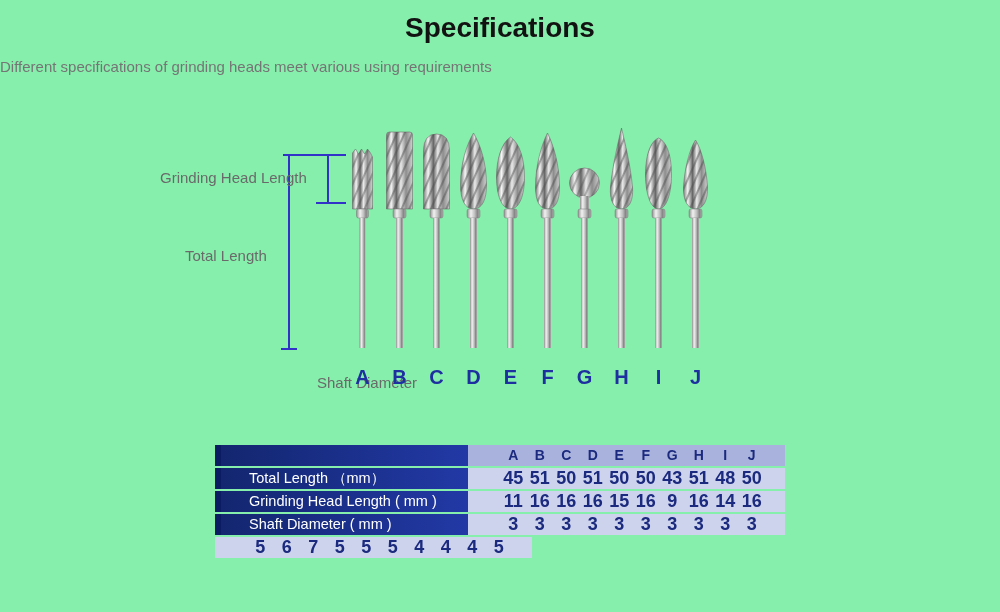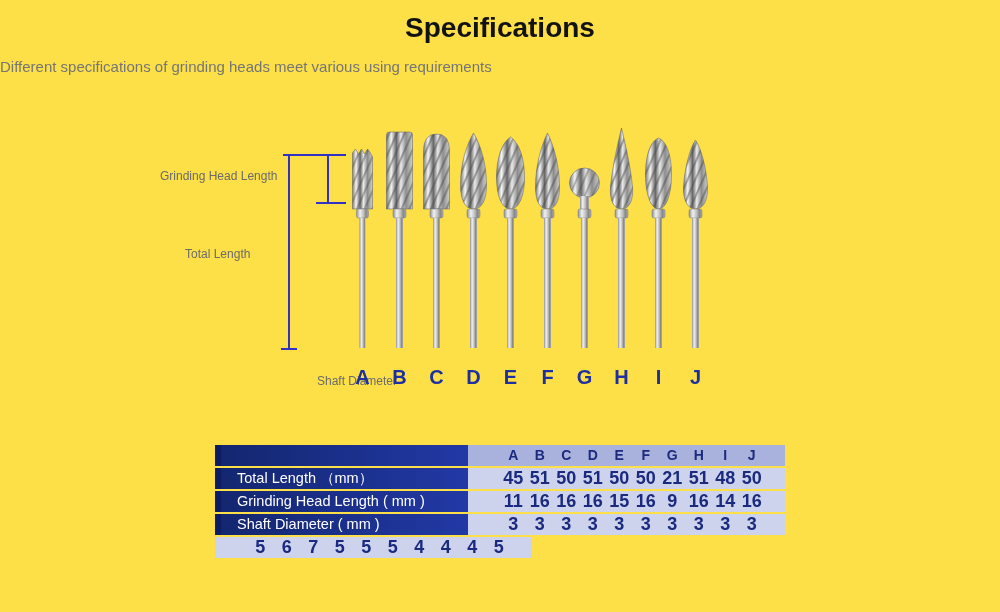--- a/index.html
+++ b/index.html
@@ -1,49 +1,49 @@
 <!DOCTYPE html>
 <html><head>
 <meta charset="utf-8">
 <style>
   html,body { margin:0; padding:0; }
   .stage {
     position:relative; width:1000px; height:612px;
-    background:#fde047; overflow:hidden;
+    background:#86efac; overflow:hidden;
     font-family:"Liberation Sans", sans-serif;
   }
   .page-title {
     position:absolute; top:12px; left:0; width:100%;
     text-align:center; font-size:28px; font-weight:bold; color:#121212;
     letter-spacing:0px;
   }
   .page-subtitle {
     position:absolute; top:58px; left:0; width:100%;
     font-size:15px; color:#757575;
   }
   
   .ann { position:absolute; background:#3232c8; }
-  .glabel { position:absolute; color:#6a6a6a; font-size:12px; white-space:nowrap; }
+  .glabel { position:absolute; color:#6a6a6a; font-size:15px; white-space:nowrap; }
   
   .bits-svg { position:absolute; left:344px; top:125px; }
   
   .letter-row {
     position:absolute; left:344px; top:366px; width:370px; display:flex;
   }
   .letter-row span {
     flex:1; text-align:center; font-size:20px; font-weight:bold; color:#1e2fa0;
   }
   
   .spec-table { position:absolute; left:215px; top:445px; width:570px; }
   .trow { display:flex; height:21px; margin-bottom:2px; }
   .tlabel {
     width:253px; box-sizing:border-box;
     background:linear-gradient(90deg,#13266f,#2239a6);
     border-left:6px solid #0c1c63;
-    color:#ffffff; font-size:14.5px; line-height:21px; padding-left:16px;
+    color:#ffffff; font-size:14.5px; line-height:21px; padding-left:28px;
     white-space:nowrap; overflow:hidden;
   }
   .tvals {
     width:317px; box-sizing:border-box; display:flex;
     padding:0 20px 0 32px; background:#cdd3ec;
   }
   .tvals.header { background:#a9b2dc; }
   .tcell {
     flex:1; text-align:center; font-weight:bold; color:#1b2a7e;
     font-size:18px; line-height:21px;
@@ -194,21 +194,21 @@
 
   <div class="trow">
         <div class="tlabel">Total Length （mm）</div>
         <div class="tvals">
           <span class="tcell">45</span>
           <span class="tcell">51</span>
           <span class="tcell">50</span>
           <span class="tcell">51</span>
           <span class="tcell">50</span>
           <span class="tcell">50</span>
-          <span class="tcell">21</span>
+          <span class="tcell">43</span>
           <span class="tcell">51</span>
           <span class="tcell">48</span>
           <span class="tcell">50</span>
         </div>
       </div>
       <div class="trow">
         <div class="tlabel">Grinding Head Length ( mm )</div>
         <div class="tvals">
           <span class="tcell">11</span>
           <span class="tcell">16</span>

